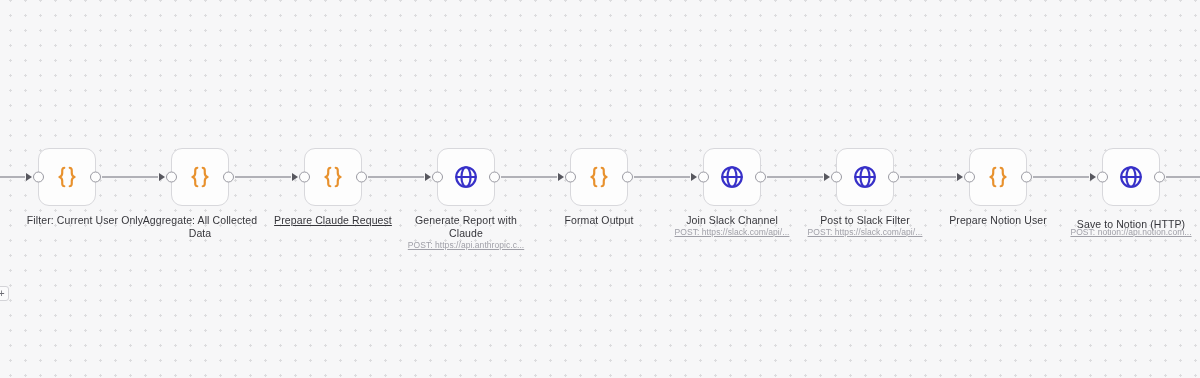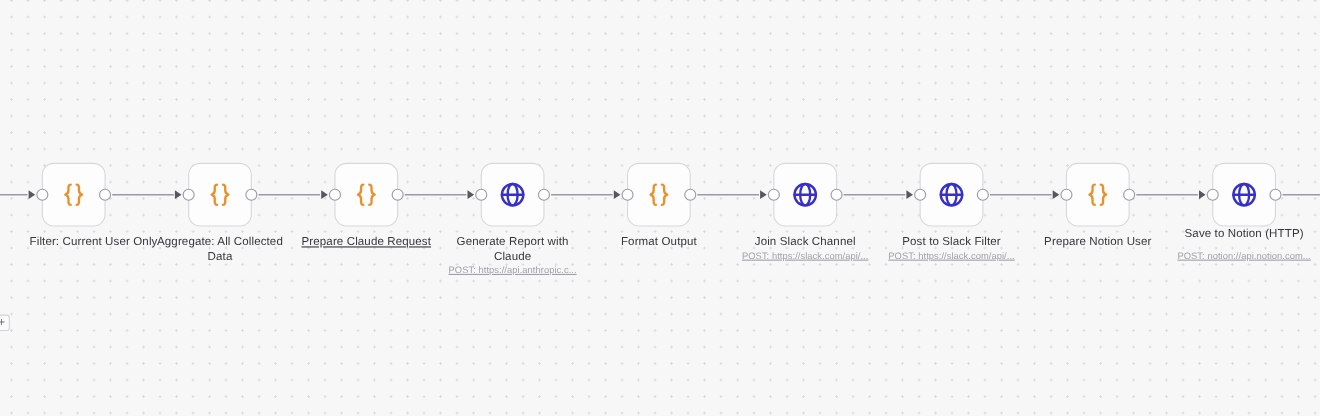--- a/index.html
+++ b/index.html
@@ -220,19 +220,19 @@
       <div class="node" style="left: 1102px; top: 148px;">
         <svg class="node-icon" viewBox="0 0 24 24" fill="none" stroke="#3730c8" stroke-width="2" stroke-linecap="round">
           <circle cx="12" cy="12" r="9"></circle>
           <ellipse cx="12" cy="12" rx="4.2" ry="9"></ellipse>
           <line x1="3" y1="12" x2="21" y2="12"></line>
         </svg>
         <span class="arrowhead"></span>
         <span class="handle in"></span>
         <span class="handle out"></span>
       </div>
-      <div class="node-label" style="left: 1066px; top: 206px; width: 130px;">Save to Notion (HTTP)</div>
+      <div class="node-label" style="left: 1066px; top: 218px; width: 130px;">Save to Notion (HTTP)</div>
       <div class="node-sub" style="left: 1061px; top: 227px; width: 140px;">POST: notion://api.notion.com...</div>
     </div>
 
   <button id="add-button">+</button>
 
 </div>
 
 </body></html>

